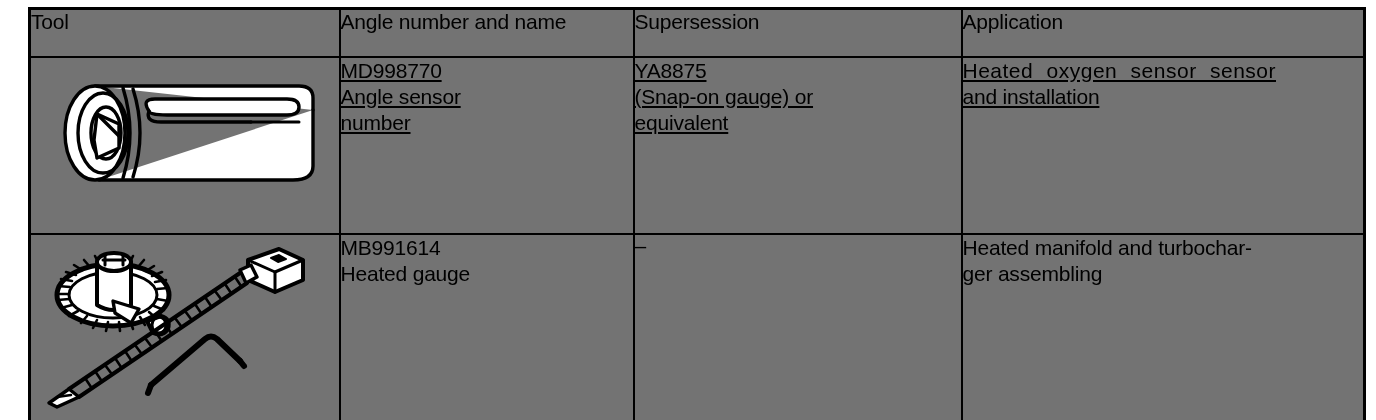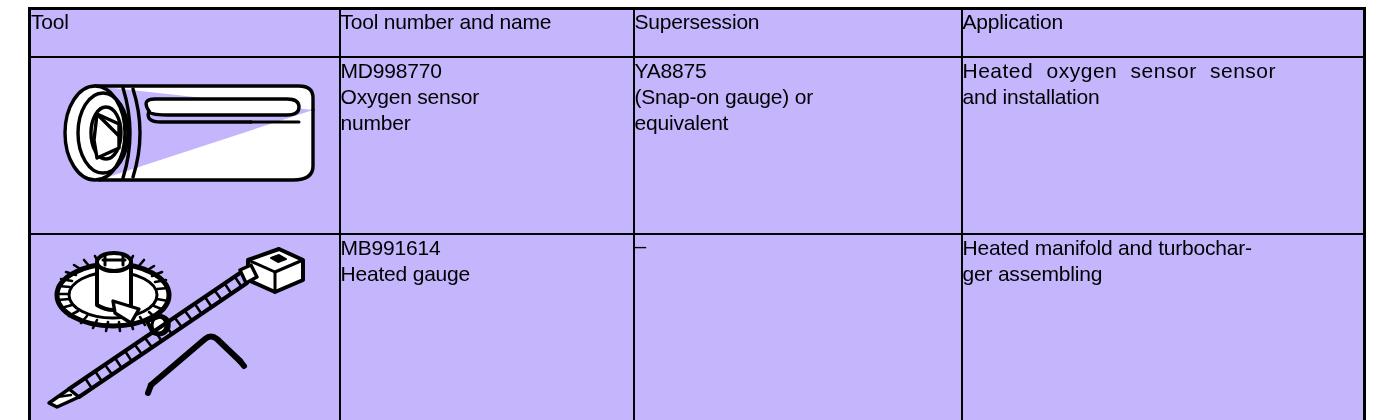--- a/index.html
+++ b/index.html
@@ -33,21 +33,21 @@
     box-sizing: border-box;
     border: 3px solid #000;
     border-collapse: collapse;
     table-layout: fixed;
     background: #fff;
   }
   .tool-table td, .tool-table th {
     border: 2px solid #000;
     vertical-align: top;
     padding: 0;
-    background: #c4b5fd;
+    background: #737373;
   }
   .tool-table th {
     font-weight: normal;
     text-align: left;
   }
 
   
   col.c-tool   { width: 310px; }
   col.c-num    { width: 294px; }
   col.c-sup    { width: 328px; }
@@ -57,21 +57,21 @@
   .hdr-row { height: 48px; }
   .hdr-cell {
     padding: 11px 0 0 14px;
     font-size: 21px;
     line-height: 24px;
     letter-spacing: -0.2px;
     white-space: nowrap;
   }
 
   
-  .row-1 { height: 177px; }
+  .row-1 { height: 177px; text-decoration: underline; }
   .row-2 { height: 220px; }
 
   .cell-text {
     padding: 14px 14px 0 14px;
     font-size: 21px;
     line-height: 26px;
     letter-spacing: -0.2px;
   }
   .cell-text .line { display: block; white-space: nowrap; }
   .cell-app { padding-right: 16px; }
@@ -117,21 +117,21 @@
     <colgroup>
       <col class="c-tool">
       <col class="c-num">
       <col class="c-sup">
       <col class="c-app">
     </colgroup>
 
     <thead>
       <tr class="hdr-row">
         <th class="hdr-cell">Tool</th>
-        <th class="hdr-cell">Tool number and name</th>
+        <th class="hdr-cell">Angle number and name</th>
         <th class="hdr-cell">Supersession</th>
         <th class="hdr-cell">Application</th>
       </tr>
     </thead>
 
     <tbody>
 
       <tr class="row-1">
 
         <td class="cell-art">
@@ -159,21 +159,21 @@
                 <path d="M112 45 Q108 56 124 56 L214 56"></path>
 
                 <path d="M214 56 L262 56" stroke-width="3"></path>
               </svg>
             </div>
           </div>
         </td>
 
         <td class="cell-text">
           <span class="line">MD998770</span>
-          <span class="line">Oxygen sensor</span>
+          <span class="line">Angle sensor</span>
           <span class="line">number</span>
         </td>
 
         <td class="cell-text">
           <span class="line">YA8875</span>
           <span class="line">(Snap-on gauge) or</span>
           <span class="line">equivalent</span>
         </td>
 
         <td class="cell-text cell-app">

